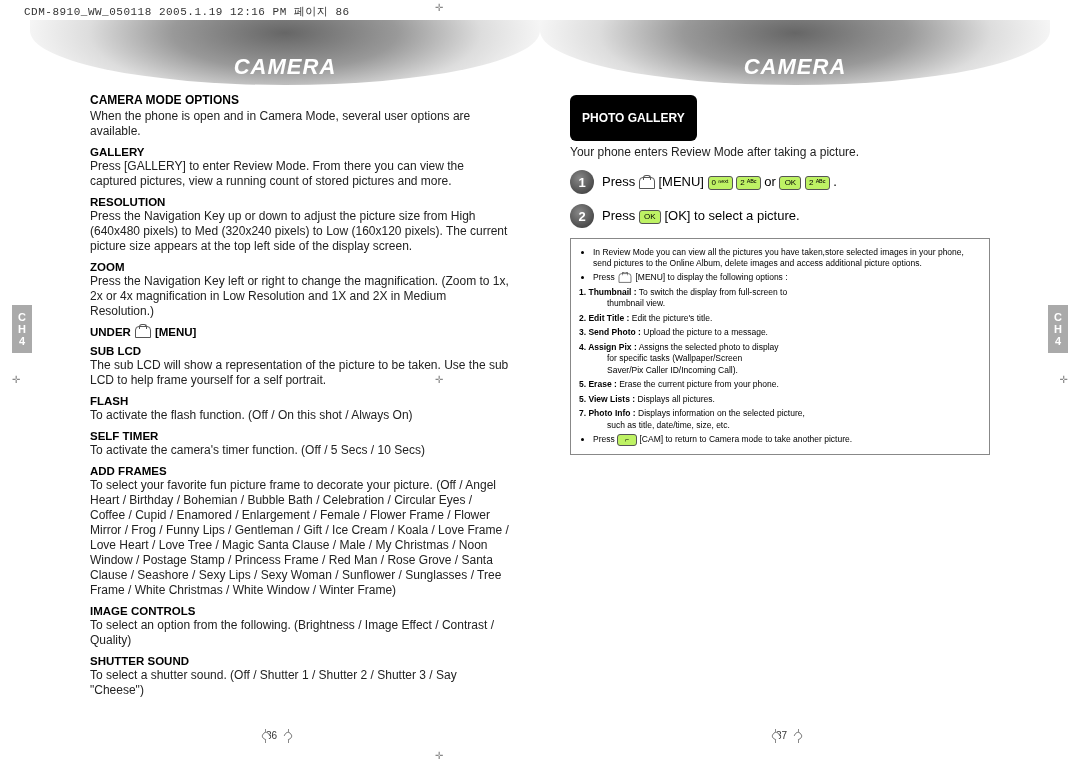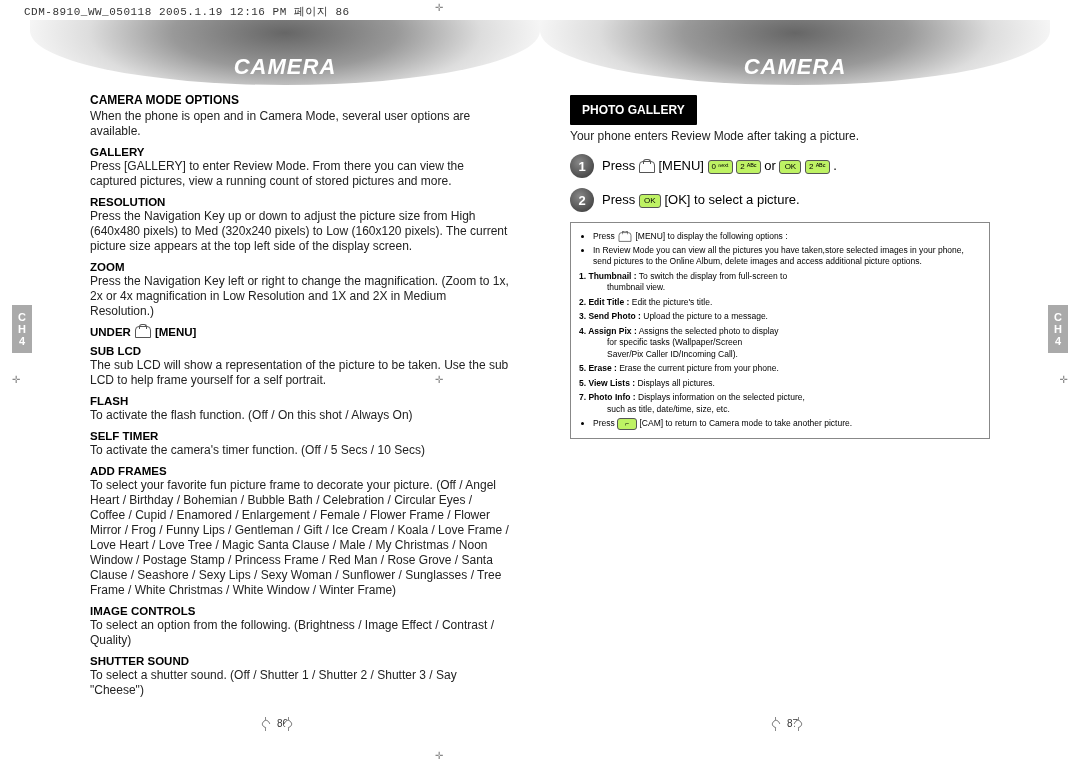--- a/index.html
+++ b/index.html
@@ -102,23 +102,23 @@
   }
   p.body {
     font-size: 12px;
     line-height: 1.25;
     margin: 0 0 2px 0;
     color: #222;
   }
   .photo-gallery-title {
     background: #000;
     color: #fff;
-    border-radius: 1px;
+    border-radius: 6px;
     display: inline-block;
-    padding: 8px 12px;
+    padding: 16px 12px;
     font-size: 12px;
     font-weight: bold;
     margin-top: 2px;
   }
   .step {
     display: flex;
     align-items: center;
     margin: 10px 0;
     font-size: 13px;
   }
@@ -178,26 +178,26 @@
   }
   .review-box .entry .n {
     font-weight: bold;
   }
   .review-box .indent {
     padding-left: 28px;
     display: block;
   }
   .page-num {
     position: absolute;
-    bottom: 12px;
+    bottom: 0;
     font-size: 10px;
     color: #333;
     width: 22px;
     height: 14px;
-    text-align: right;
+    text-align: left;
     border-left: 1px solid #888;
     border-right: 1px solid #888;
     line-height: 14px;
   }
   .page-num::before, .page-num::after {
     content: "";
     position: absolute;
     width: 6px;
     height: 6px;
     border: 1px solid #888;
@@ -315,28 +315,28 @@
 
       <div class="step">
         <div class="step-num">2</div>
         <div>
           Press <span class="key-icon small">OK</span> [OK] to select a picture.
         </div>
       </div>
 
       <div class="review-box">
         <ul>
+          <li>In Review Mode you can view all the pictures you have taken,store selected images in your phone, send pictures to the Online Album, delete images and access additional picture options.</li>
+        </ul>
+        <ul>
           <li>
             <span>Press </span>
             <span class="softkey-glyph" style="transform:scale(0.8)"></span>
             <span> [MENU] to display the following options :</span>
           </li>
-        </ul>
-        <ul>
-          <li>In Review Mode you can view all the pictures you have taken,store selected images in your phone, send pictures to the Online Album, delete images and access additional picture options.</li>
         </ul>
         <div class="entry">
           <span class="n">1. Thumbnail :</span><span> To switch the display from full-screen to</span>
           <span class="indent">thumbnail view.</span>
         </div>
         <div class="entry">
           <span class="n">2. Edit Title :</span><span> Edit the picture's title.</span>
         </div>
         <div class="entry">
           <span class="n">3. Send Photo :</span><span> Upload the picture to a message.</span>

